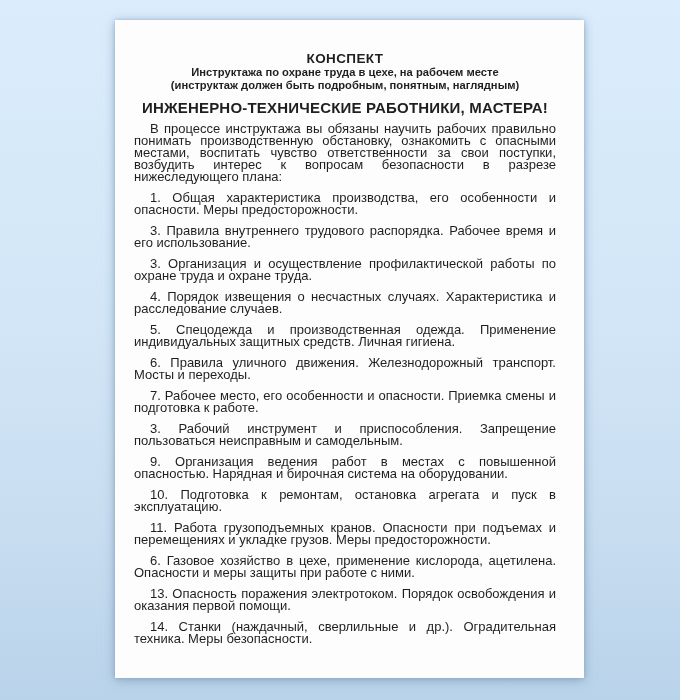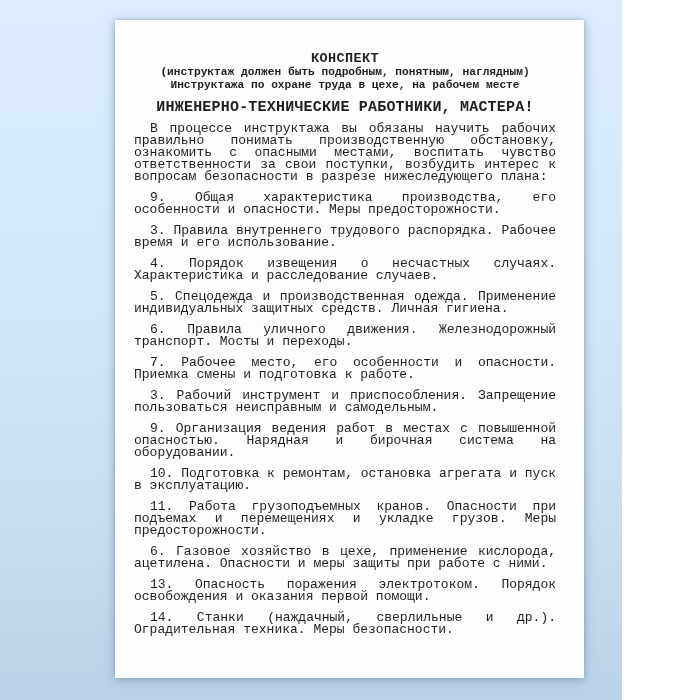--- a/index.html
+++ b/index.html
@@ -1,22 +1,22 @@
 <!DOCTYPE html>
 <html><head>
 <meta charset="utf-8">
 <style>
   html, body { margin: 0; padding: 0; }
   .stage {
     position: relative;
-    width: 622px;
+    width: 680px;
     height: 700px;
     overflow: hidden;
     background: linear-gradient(180deg, #dbedfc 0%, #d2e6f7 45%, #c8ddf0 75%, #b9d3ea 100%);
-    font-family: Liberation Mono, monospace;
+    font-family: Liberation Sans, sans-serif;
   }
   .paper {
     position: absolute;
     left: 115px;
     top: 20px;
     width: 469px;
     height: 658px;
     box-sizing: border-box;
     background: #fdfdfd;
     box-shadow: 0 2px 10px rgba(110, 142, 175, 0.65), 0 0 3px rgba(120, 150, 180, 0.45);
@@ -54,33 +54,34 @@
   .intro { margin-top: 8px; }
 </style>
 </head>
 <body>
 
 <div class="stage">
   <div class="paper">
 
     <div class="doc-header">
       <h1 class="doc-title">КОНСПЕКТ</h1>
+      <div class="doc-subtitle">Инструктажа по охране труда в цехе, на рабочем месте</div>
       <div class="doc-subtitle">(инструктаж должен быть подробным, понятным, наглядным)</div>
-      <div class="doc-subtitle">Инструктажа по охране труда в цехе, на рабочем месте</div>
       <div class="doc-audience">ИНЖЕНЕРНО-ТЕХНИЧЕСКИЕ РАБОТНИКИ, МАСТЕРА!</div>
     </div>
 
     <p class="intro">В процессе инструктажа вы обязаны научить рабочих правильно понимать производственную обстановку, ознакомить с опасными местами, воспитать чувство ответственности за свои поступки, возбудить интерес к вопросам безопасности в разрезе нижеследующего плана:</p>
 
     <div class="plan">
 
-        <p class="plan-item">9. Общая характеристика производства, его особенности и опасности. Меры предосторожности.</p>
+        <p class="plan-item">1. Общая характеристика производства, его особенности и опасности. Меры предосторожности.</p>
 
         <p class="plan-item">3. Правила внутреннего трудового распорядка. Рабочее время и его использование.</p>
 
+        <p class="plan-item">3. Организация и осуществление профилактической работы по охране труда и охране труда.</p>
 
         <p class="plan-item">4. Порядок извещения о несчастных случаях. Характеристика и расследование случаев.</p>
 
         <p class="plan-item">5. Спецодежда и производственная одежда. Применение индивидуальных защитных средств. Личная гигиена.</p>
 
         <p class="plan-item">6. Правила уличного движения. Железнодорожный транспорт. Мосты и переходы.</p>
 
         <p class="plan-item">7. Рабочее место, его особенности и опасности. Приемка смены и подготовка к работе.</p>
 
         <p class="plan-item">3. Рабочий инструмент и приспособления. Запрещение пользоваться неисправным и самодельным.</p>

